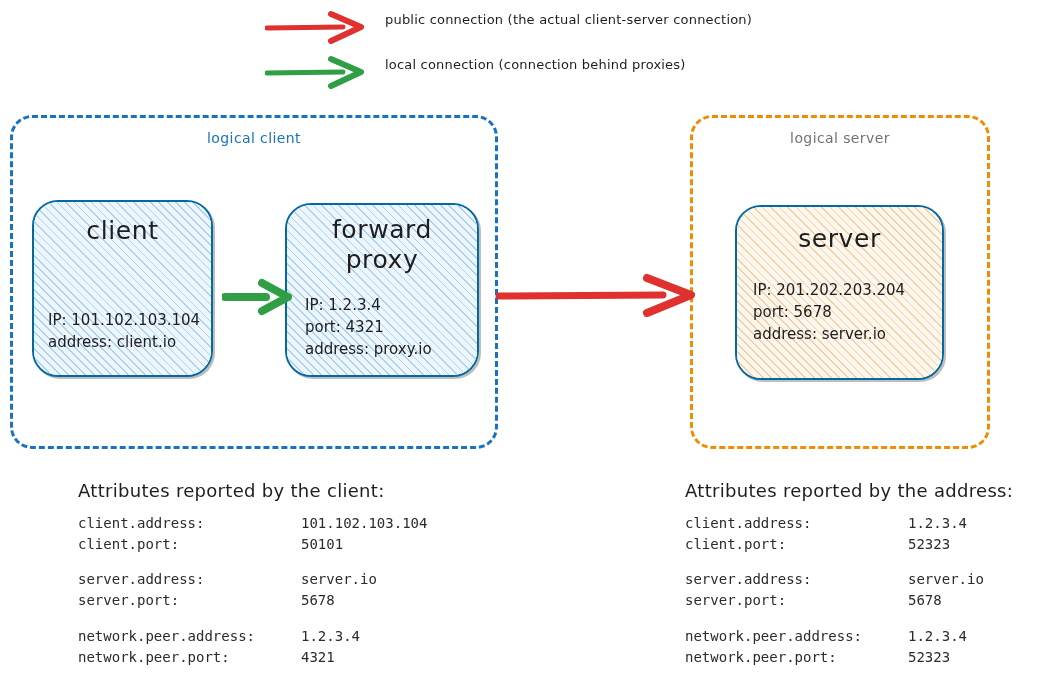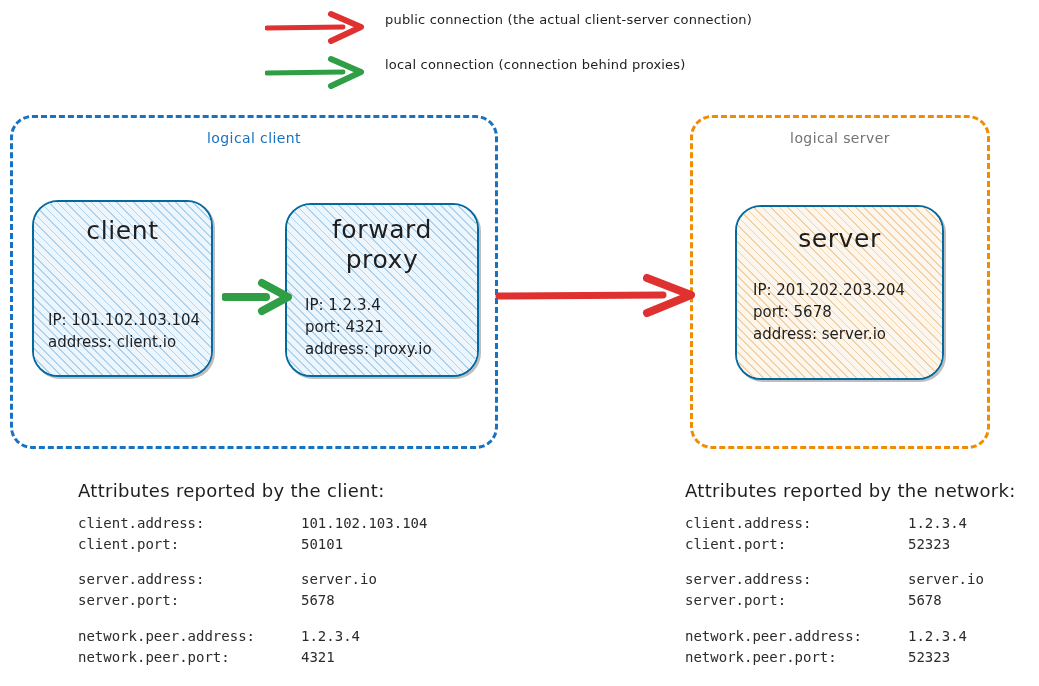--- a/index.html
+++ b/index.html
@@ -262,21 +262,21 @@
       </tr>
       <tr>
         <td class="attr-key">network.peer.port:</td>
         <td class="attr-val">4321</td>
       </tr>
     </tbody>
   </table>
 </div>
 
 <div class="attr-block" id="attrs-server">
-  <div class="attr-heading">Attributes reported by the network:</div>
+  <div class="attr-heading">Attributes reported by the address:</div>
   <table class="attr-table">
     <tbody>
       <tr>
         <td class="attr-key">client.address:</td>
         <td class="attr-val">1.2.3.4</td>
       </tr>
       <tr>
         <td class="attr-key">client.port:</td>
         <td class="attr-val">52323</td>
       </tr>

